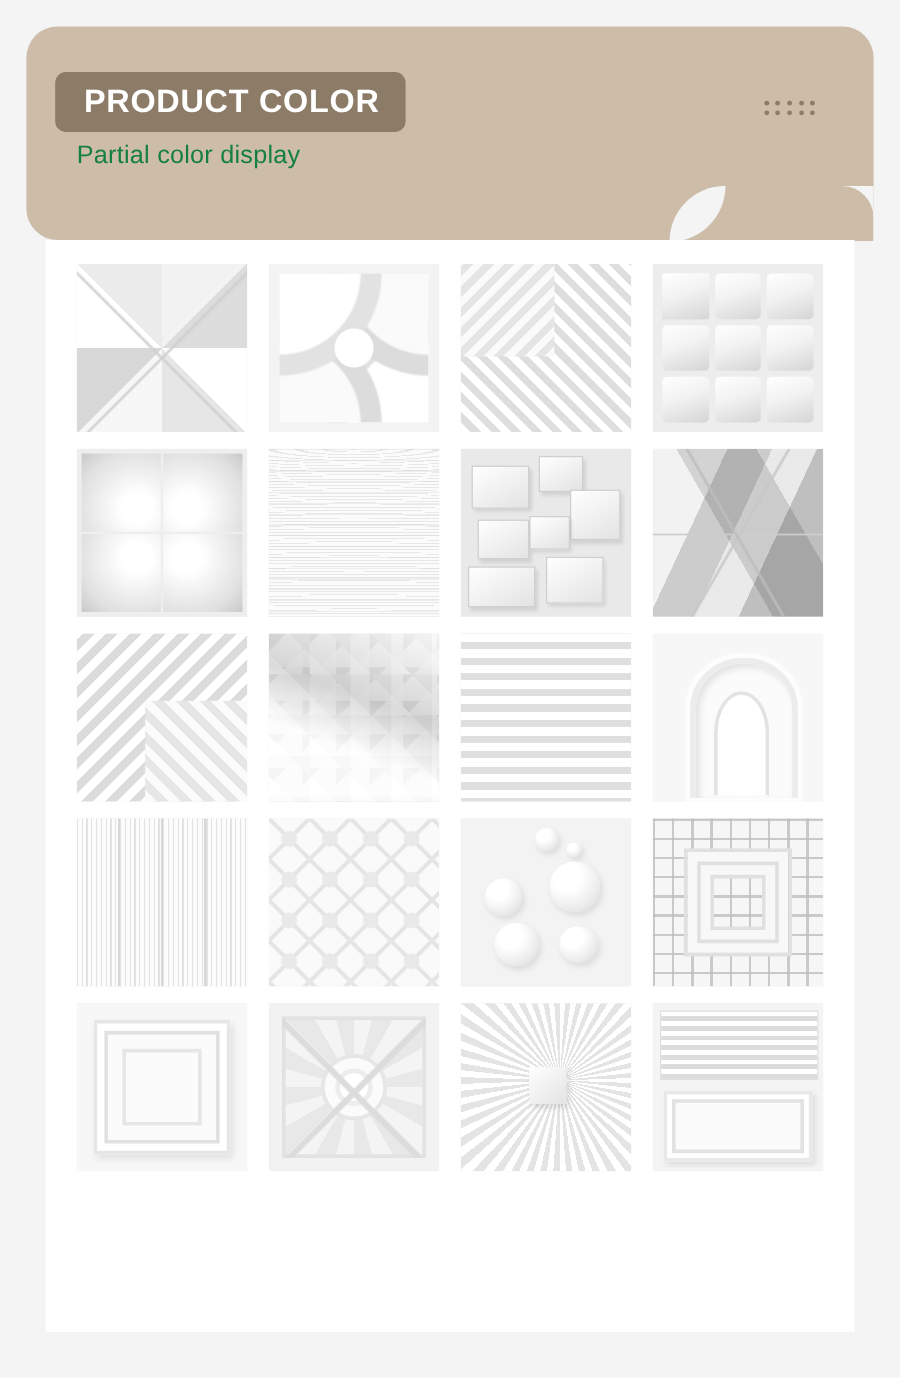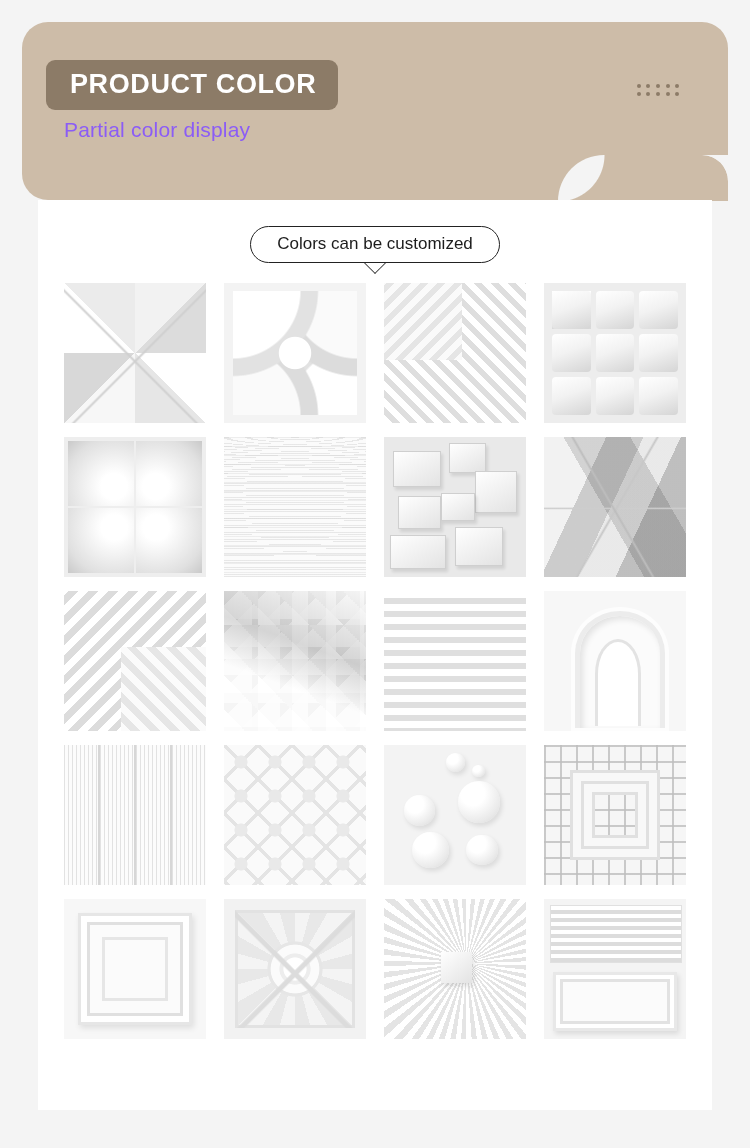--- a/index.html
+++ b/index.html
@@ -54,21 +54,21 @@
     font-size: 27px;
     font-weight: bold;
     letter-spacing: 0.6px;
     padding: 9px 22px 10px 24px;
     border-radius: 9px;
   }
   .subtitle {
     position: absolute;
     left: 42px;
     top: 96px;
-    color: #8b5cf6;
+    color: #15803d;
     font-size: 21px;
     letter-spacing: 0.2px;
   }
   .dots {
     position: absolute;
     right: 46px;
     top: 60px;
     width: 48px;
     display: grid;
     grid-template-columns: repeat(5, 1fr);
@@ -413,23 +413,20 @@
     <i></i>
       <i></i>
       <i></i>
       <i></i>
       <i></i>
   </div>
 </div>
 
 <div class="card">
 
-  <div class="chip-wrap">
-    <div class="chip">Colors can be customized</div>
-  </div>
 
   <div class="grid">
 
     <div class="cell">
         <div class="tile t-pinwheel"></div>
       </div>
     <div class="cell">
         <div class="tile t-petal"></div>
       </div>
     <div class="cell">

